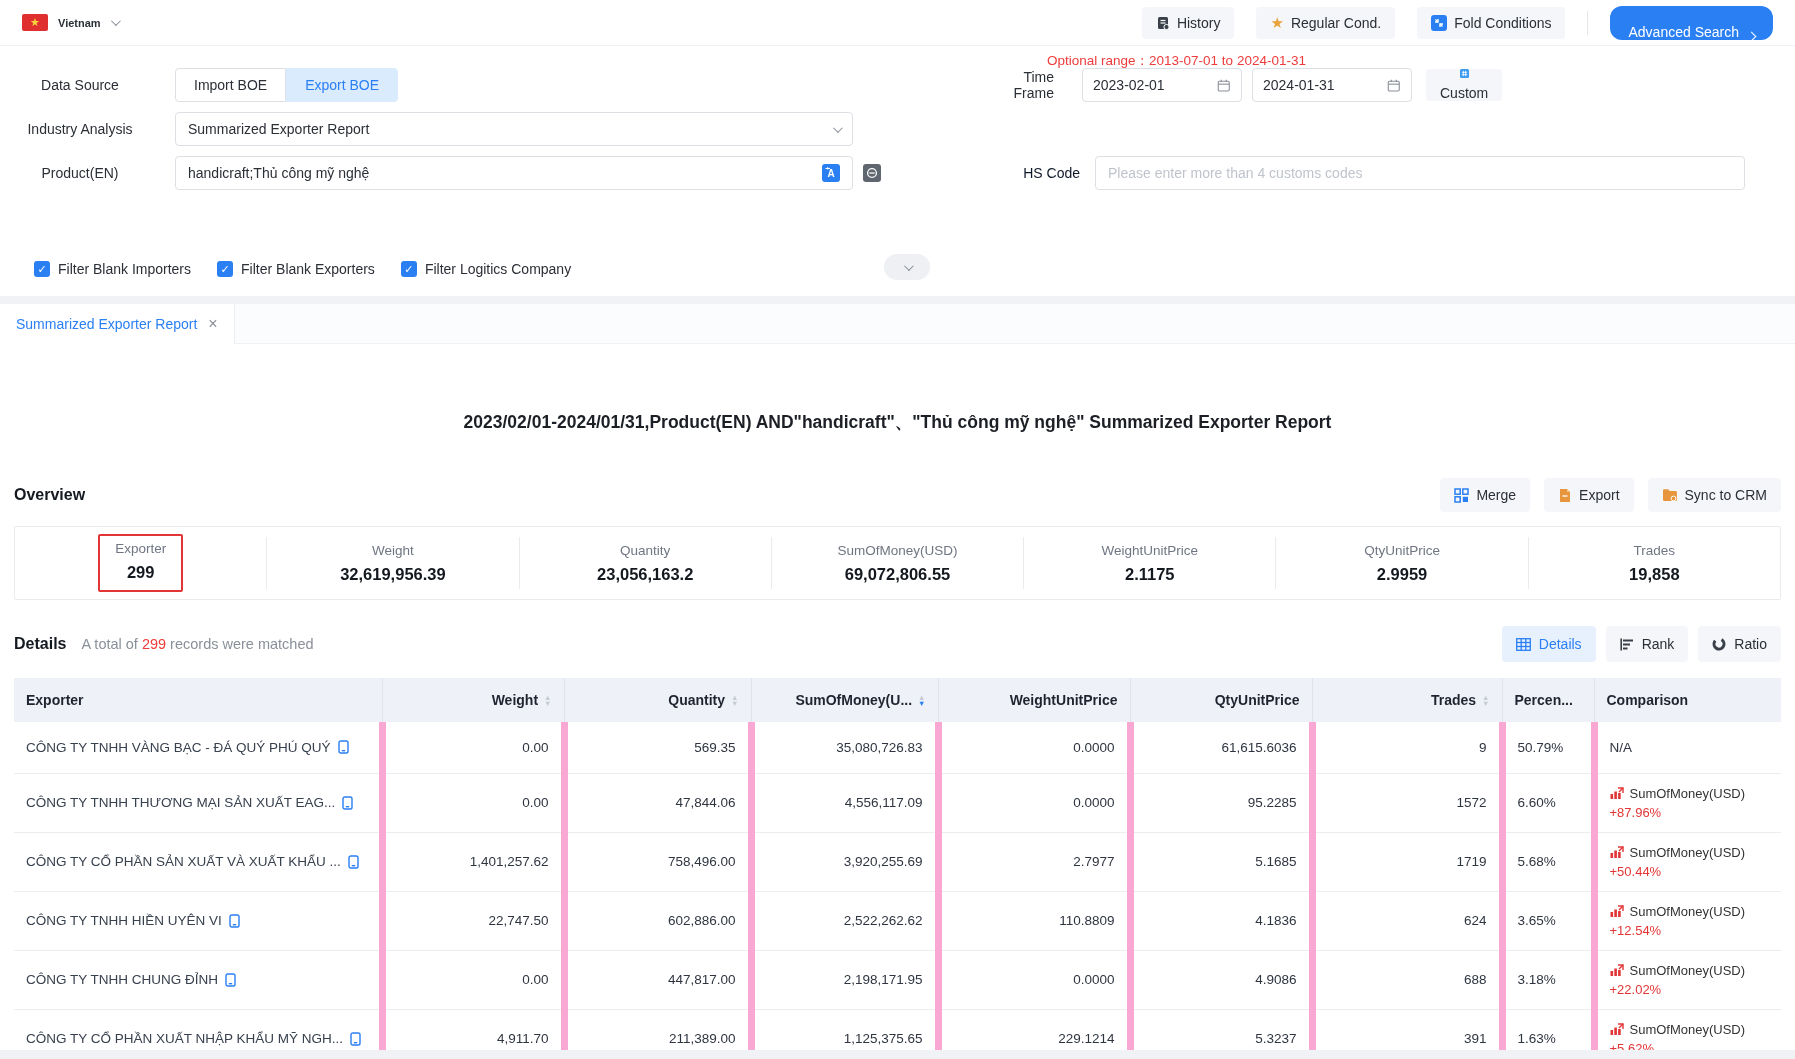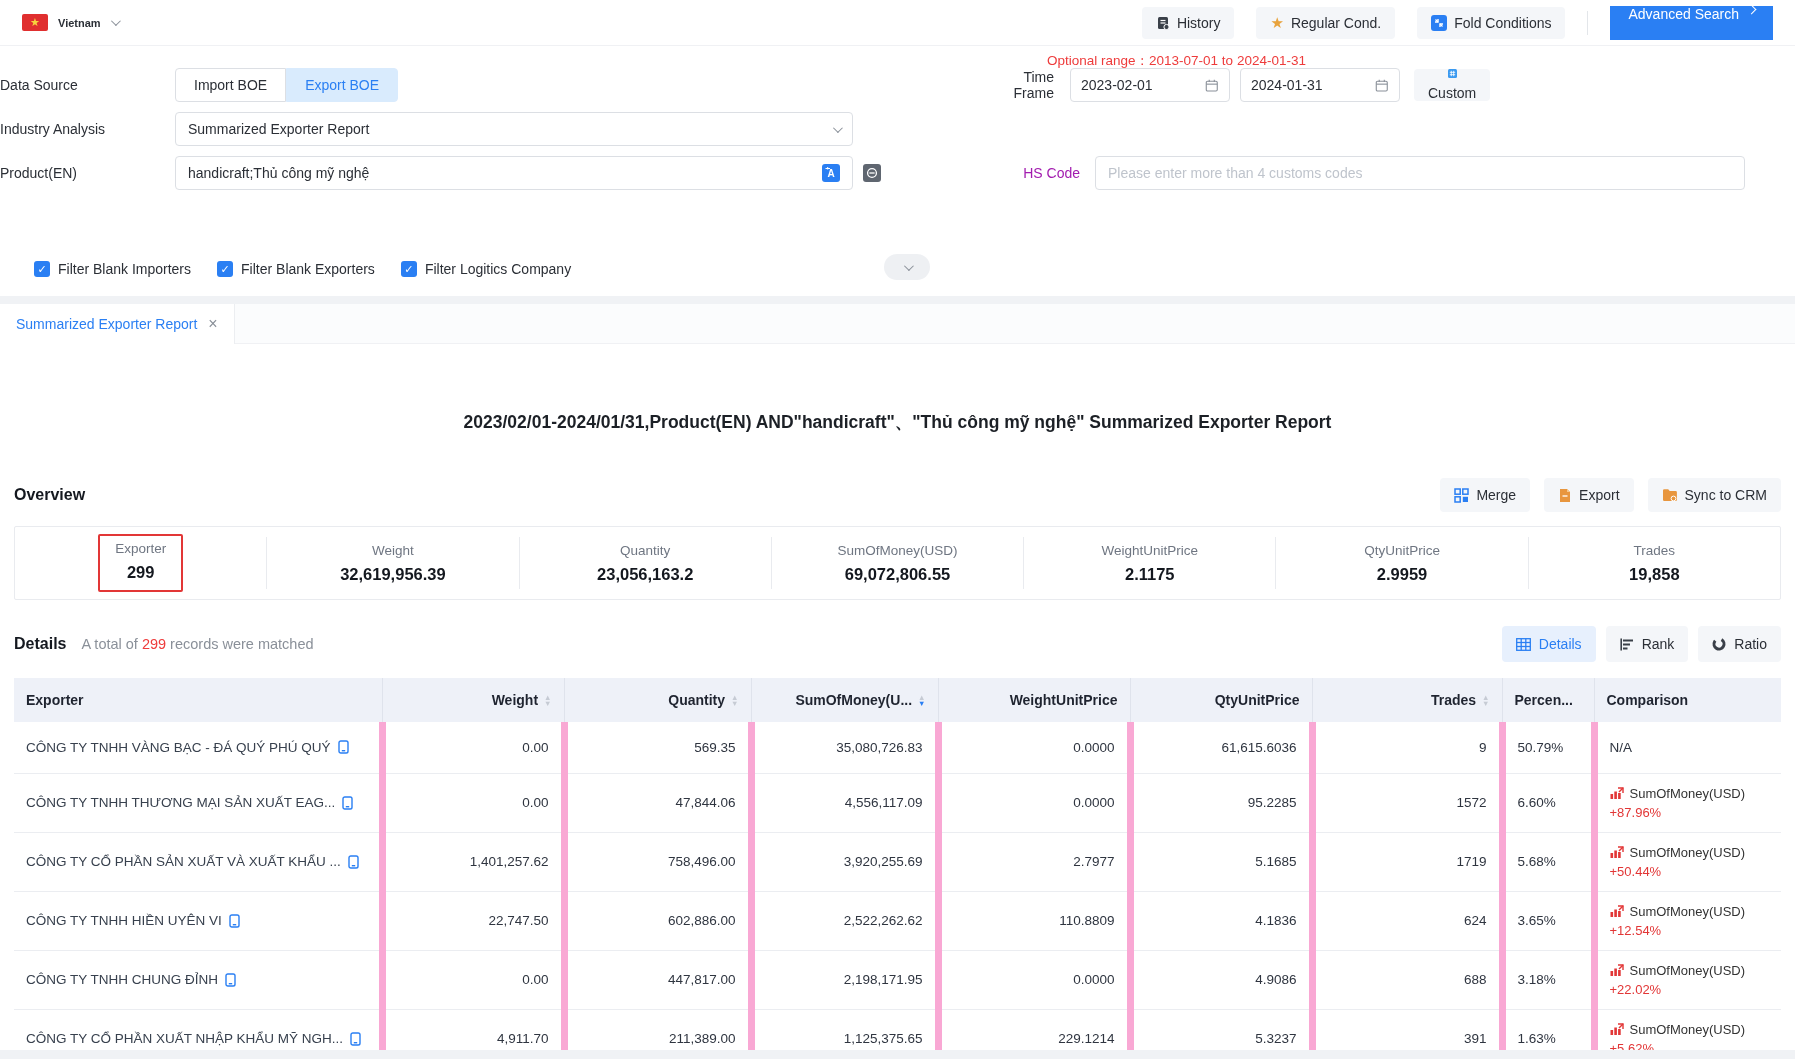--- a/index.html
+++ b/index.html
@@ -10,45 +10,45 @@
   }
   
   .topbar { height:46px; display:flex; align-items:center; padding:0 22px; border-bottom:1px solid #f0f1f4; background:#fff; }
   .flag { width:26px; height:17px; background:#e02f2f; border-radius:2px; display:flex; align-items:center; justify-content:center; color:#f7d43d; font-size:11px; }
   .country-name { margin-left:10px; font-size:11px; color:#2b2f36; font-weight:bold; }
   .chev { display:inline-block; width:7px; height:7px; border-right:1.6px solid #8a9099; border-bottom:1.6px solid #8a9099; transform:rotate(45deg) translateY(-2px); }
   .chev.right { transform:rotate(-45deg); border-color:#fff; }
   .topbar-right { margin-left:auto; display:flex; align-items:center; }
   .gbtn { height:32px; display:flex; align-items:center; gap:7px; padding:0 14px; background:#f4f6f9; border-radius:4px; font-size:14px; color:#2b2f36; cursor:pointer; margin-left:22px; }
   .vdiv { width:1px; height:24px; background:#e3e6ea; margin-left:22px; }
-  .primary-btn { background:#2a7ff3; color:#fff; border-radius:0; display:flex; align-items:flex-start; gap:9px; }
+  .primary-btn { background:#2a7ff3; color:#fff; border-radius:12px; display:flex; align-items:flex-end; gap:9px; }
   .adv-btn { height:34px; padding:0 18px; font-size:14px; margin-left:22px; cursor:pointer; }
   .star { color:#e8a33d; font-size:15px; }
   
   .filters { position:relative; height:250px; background:#fff; }
   .frow { position:absolute; left:0; display:flex; align-items:center; height:34px; }
-  .flabel { width:175px; text-align:left; padding-right:15px; font-size:14px; color:#2b2f36; }
+  .flabel { width:175px; text-align:center; padding-right:15px; font-size:14px; color:#2b2f36; }
   .seg { display:flex; height:34px; }
   .seg-item { display:flex; align-items:center; padding:0 18px; font-size:14px; border:1px solid #dcdfe4; background:#fff; color:#2b2f36; border-radius:4px 0 0 4px; cursor:pointer; }
   .seg-item.active { background:#d9ebfd; color:#2a7ff3; border:1px solid #d9ebfd; border-radius:0 4px 4px 0; }
   .selectbox, .inputbox { width:678px; height:34px; border:1px solid #dcdfe4; border-radius:4px; display:flex; align-items:center; padding:0 12px; font-size:14px; background:#fff; }
   .selectbox .val { flex:1; color:#2b2f36; }
   .selectbox .placeholder, input::placeholder { color:#bfc4cc; }
   .inputbox { position:relative; }
   .inputbox input { border:none; outline:none; flex:1; font-size:14px; font-family:inherit; color:#2b2f36; background:transparent; }
   .icon-inside { margin-left:8px; display:flex; }
   .icon-after { margin-left:10px; display:flex; }
   .opt-range { position:absolute; left:1047px; top:6px; color:#ee3b3b; font-size:13.5px; }
   .tf-row { position:absolute; left:980px; top:22px; display:flex; align-items:center; }
-  .tf-label { width:74px; text-align:right; margin-right:16px; font-size:14px; color:#2b2f36; }
+  .tf-label { width:74px; text-align:right; margin-right:28px; font-size:14px; color:#2b2f36; }
   .datebox { width:160px; height:34px; border:1px solid #dcdfe4; border-radius:4px; display:flex; align-items:center; padding:0 10px; margin-right:10px; }
   .datebox input { border:none; outline:none; width:100%; font-size:14px; font-family:inherit; color:#2b2f36; }
   .custom-btn { margin-left:4px;flex-direction:column; }
   .hs-row { position:absolute; left:1005px; top:110px; display:flex; align-items:center; }
-  .hs-label { width:75px; text-align:right; margin-right:15px; font-size:14px; color:#a21caf; }
+  .hs-label { width:75px; text-align:right; margin-right:15px; font-size:14px; color:#0f172a; }
   .hs-input { width:650px; height:34px; border:1px solid #dcdfe4; border-radius:4px; padding:16px 12px; font-size:14px; font-family:inherit; outline:none; color:#2b2f36; }
   .cbrow { left:34px; gap:26px; }
   .cb { display:flex; align-items:center; gap:8px; cursor:pointer; }
   .cbbox { width:16px; height:16px; background:#2a7ff3; border-radius:3px; color:#fff; font-size:11px; line-height:16px; text-align:center; }
   .cb-label { font-size:14px; color:#2b2f36; }
   .expand-pill { position:absolute; left:884px; top:208px; width:46px; height:26px; background:#eef0f3; border-radius:13px; display:flex; align-items:center; justify-content:center; cursor:pointer; }
   .actions-row { position:absolute; right:24px; top:202px; display:flex; align-items:center; gap:16px; }
   .link { color:#2a7ff3; font-size:14px; cursor:pointer; }
   .wbtn { height:36px; padding:0 16px; background:#fff; border:1px solid #dcdfe4; border-radius:4px; font-size:14px; color:#2b2f36; display:flex; align-items:center; cursor:pointer; }
   .search-btn { height:36px; padding:0 22px; font-size:14px; justify-content:center; cursor:pointer; }

